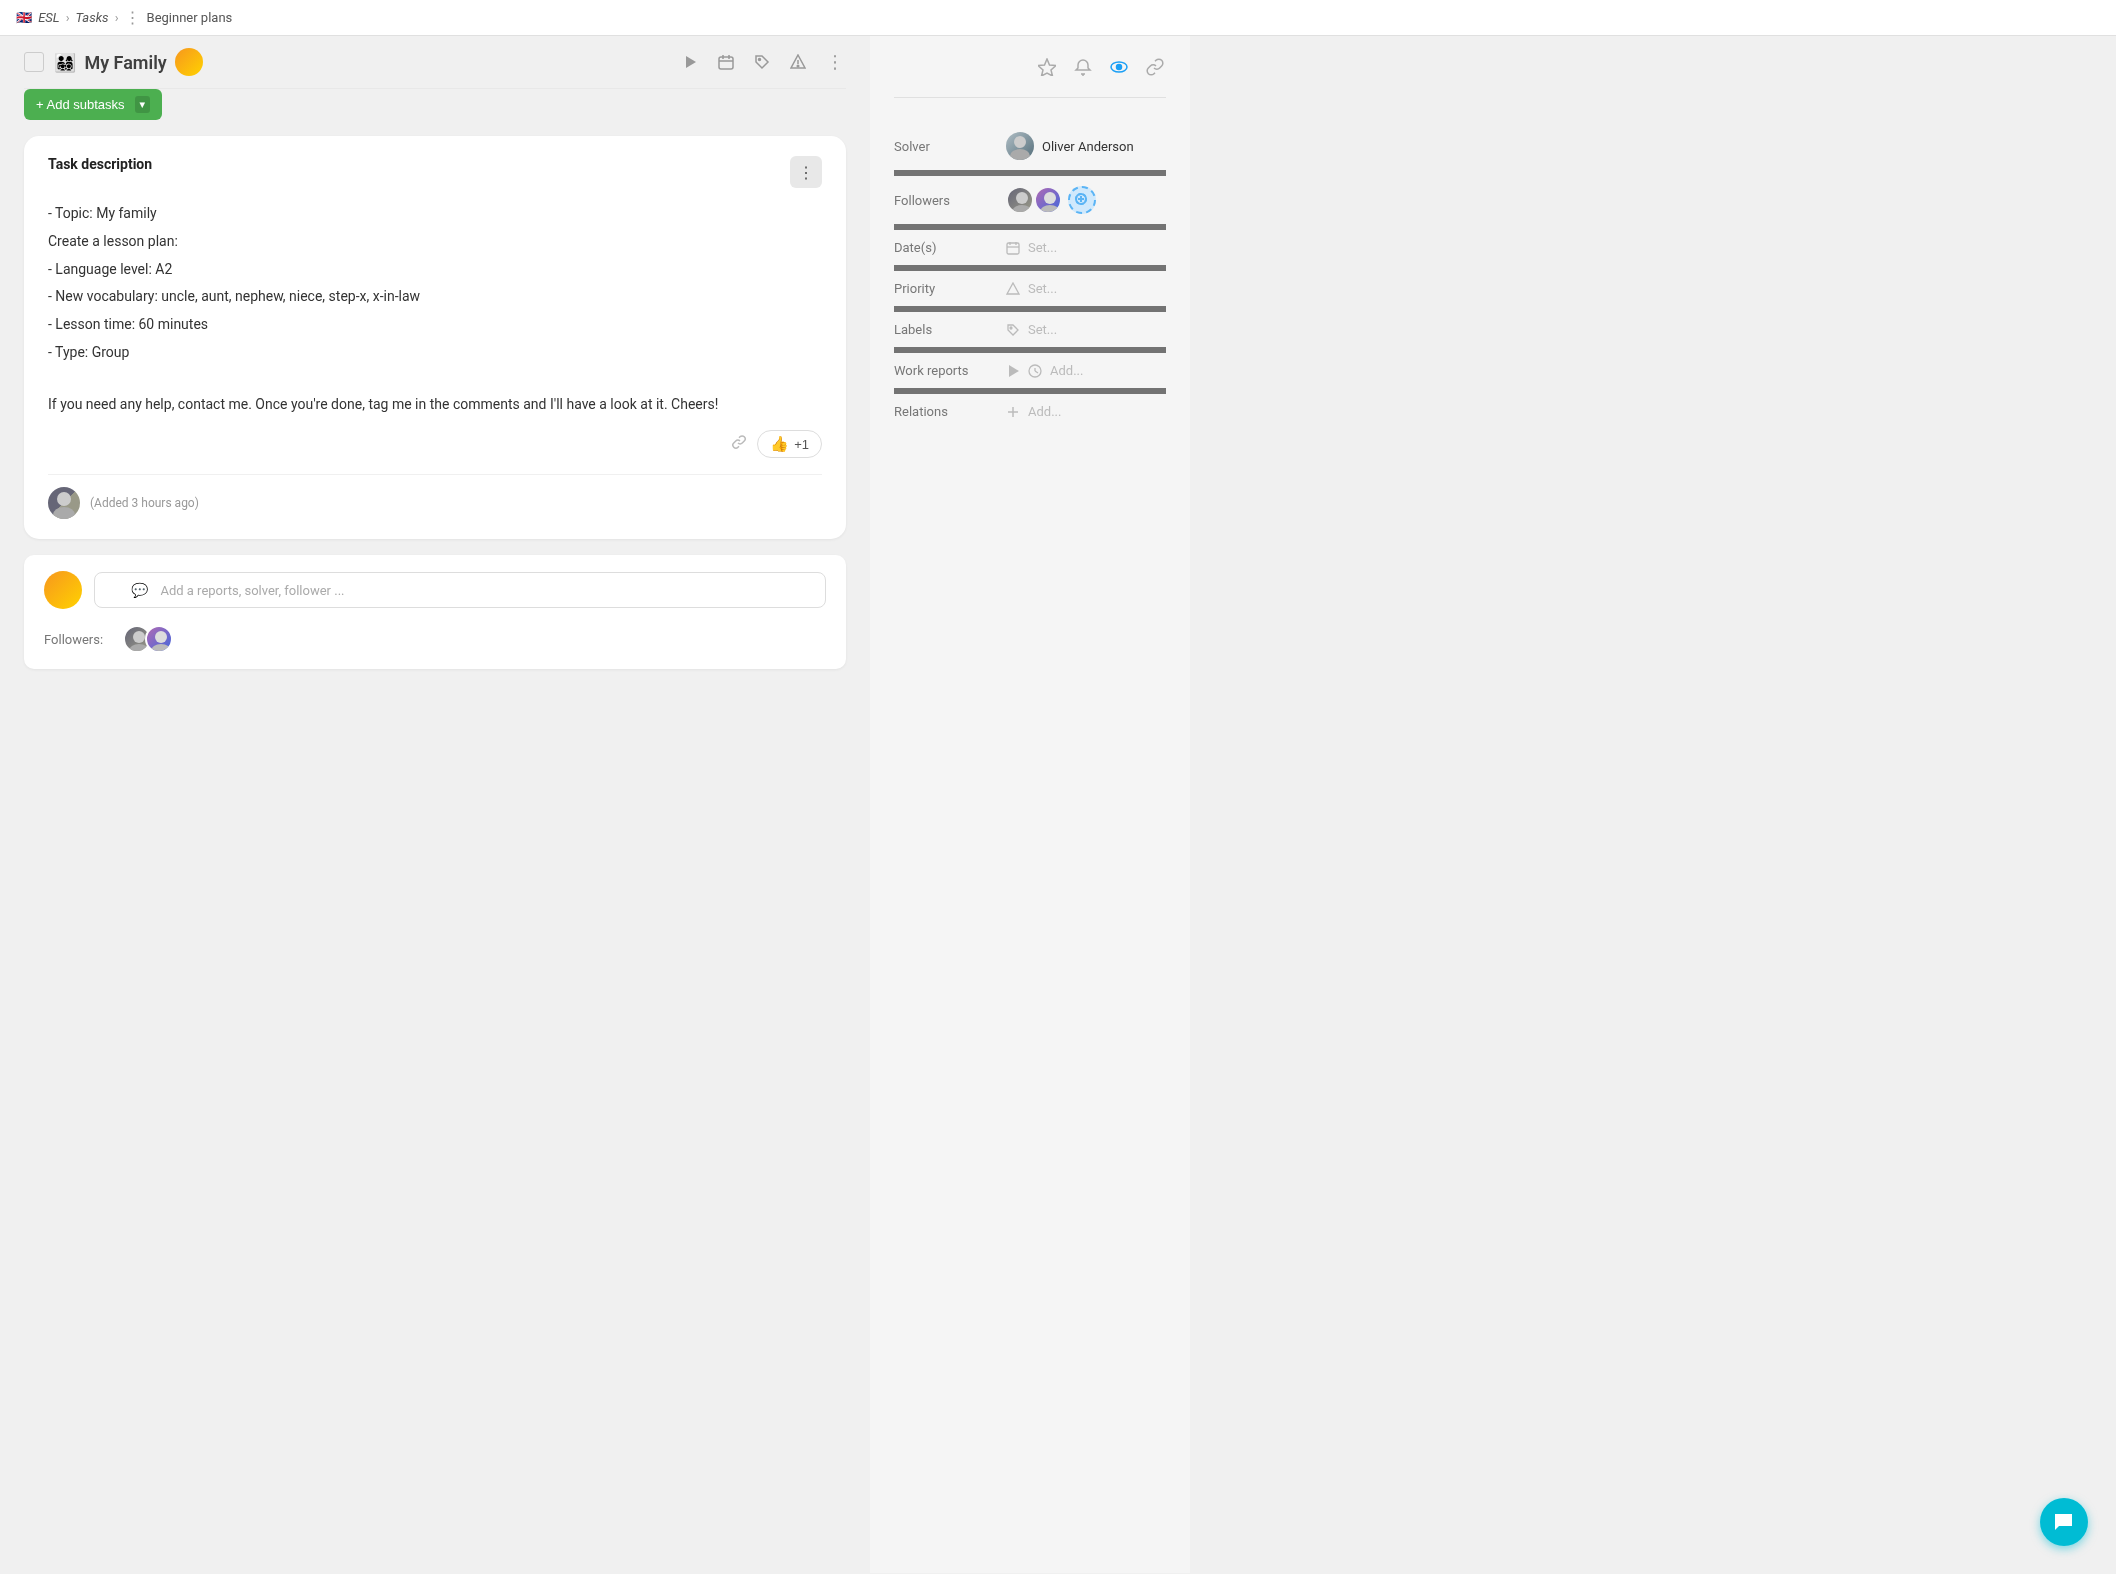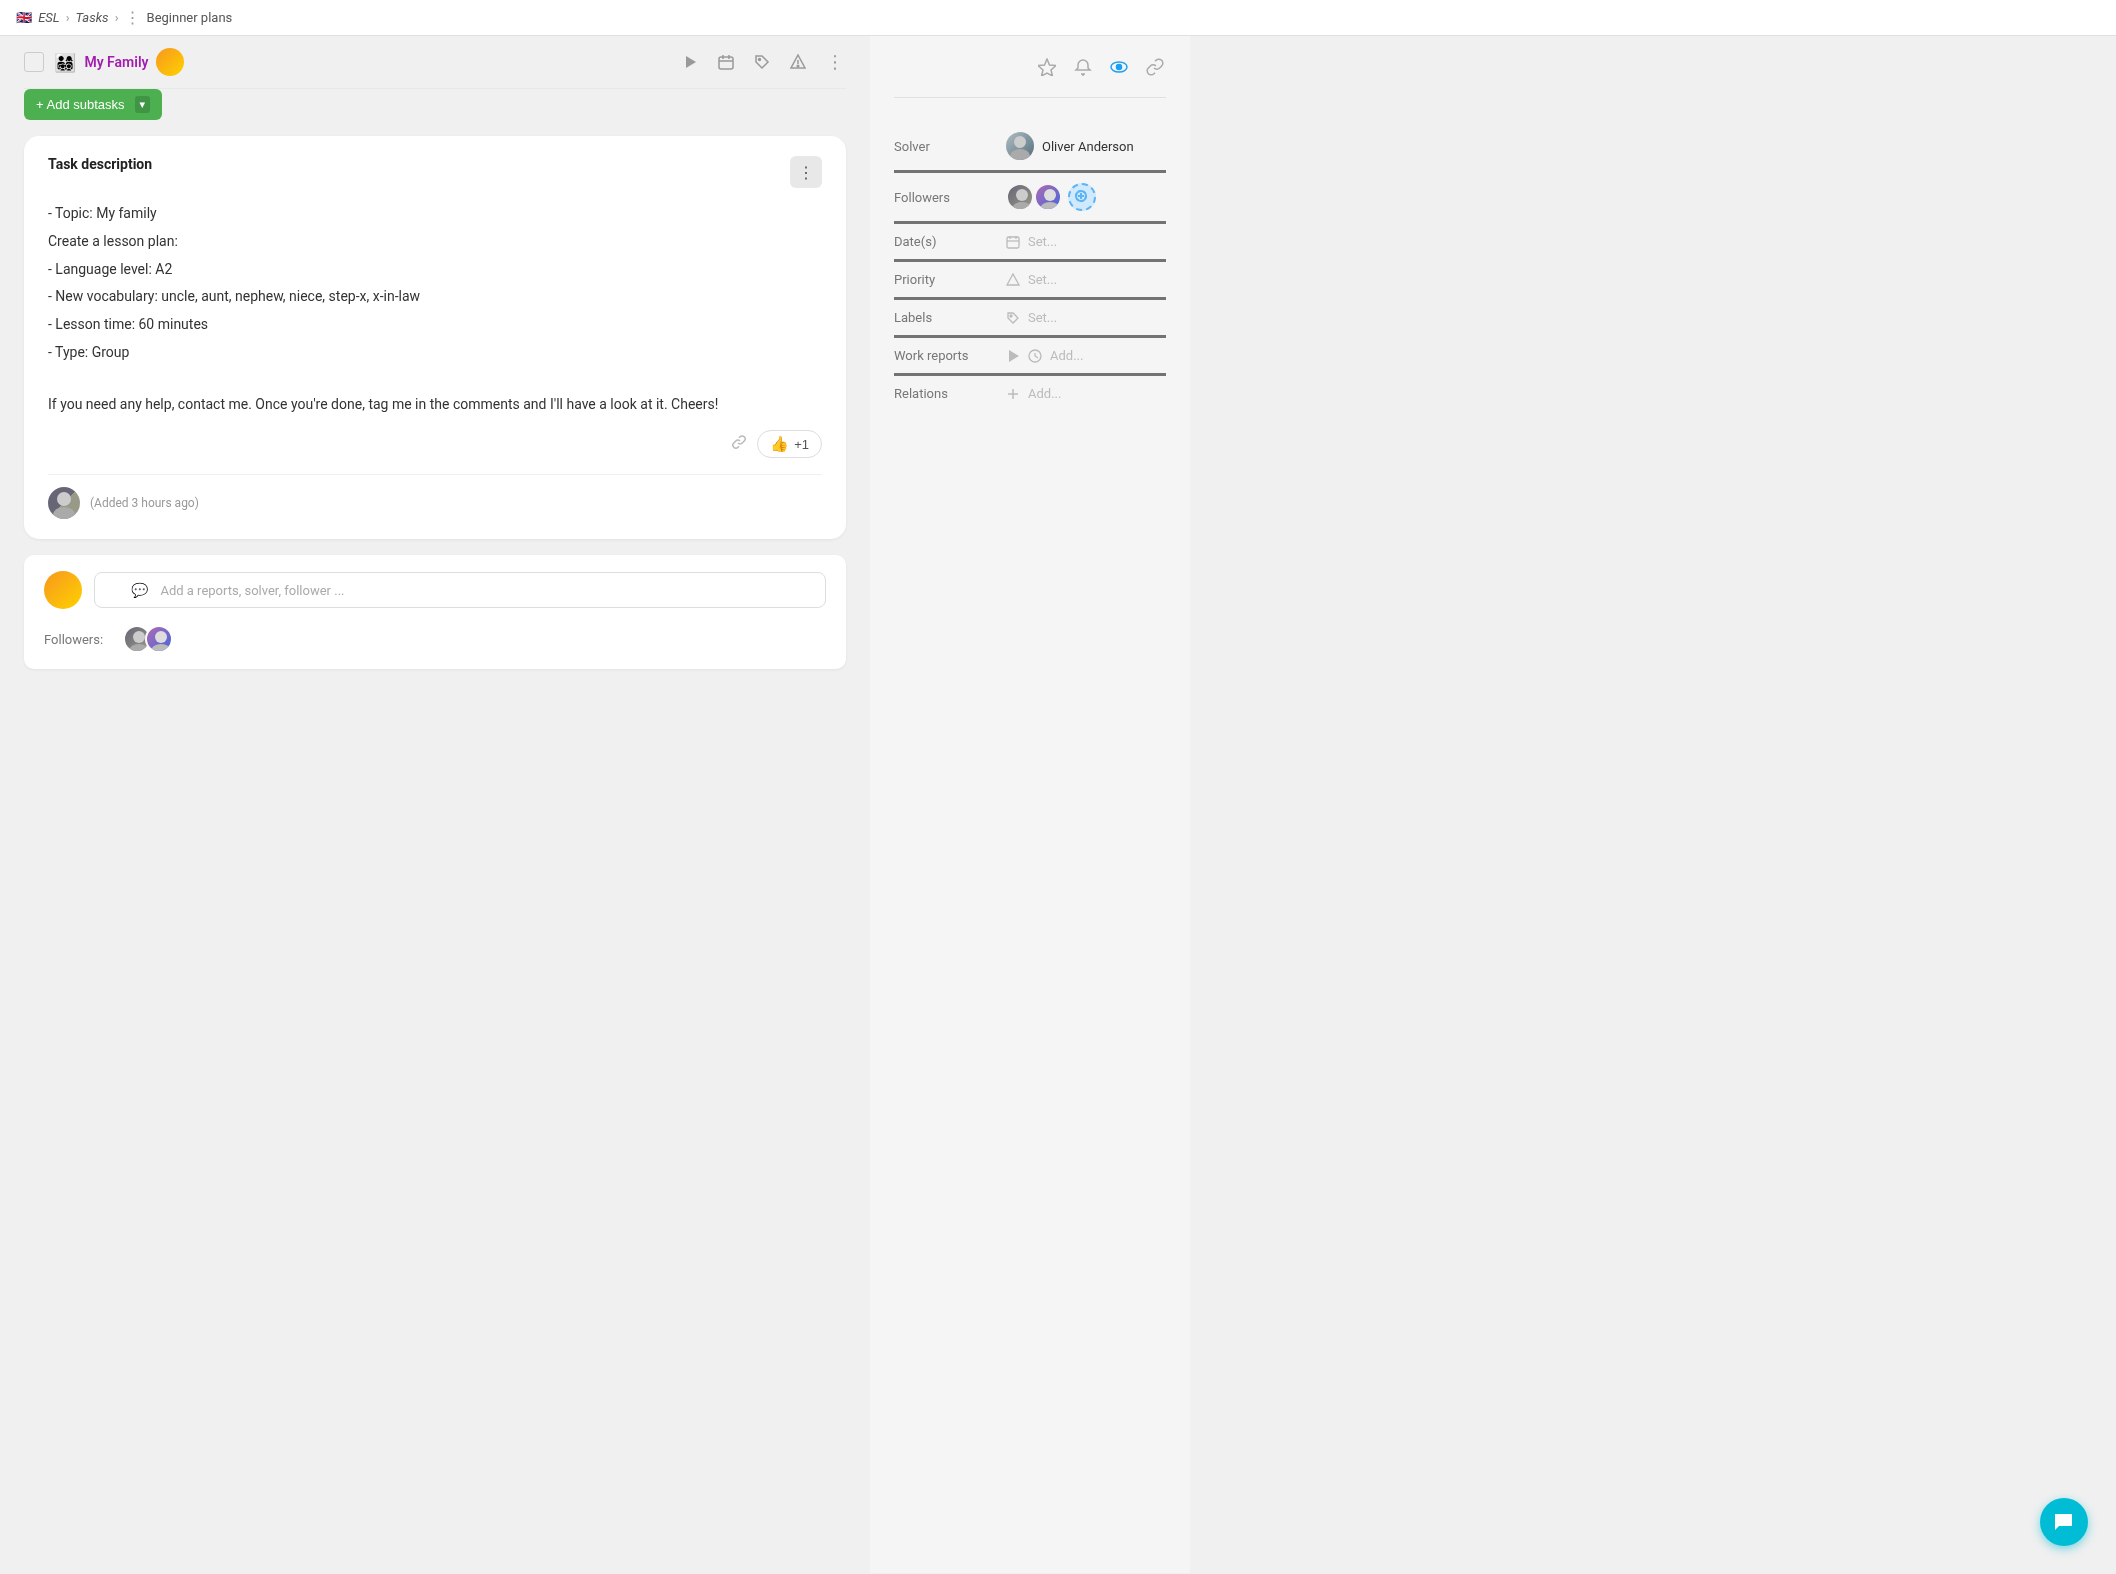--- a/index.html
+++ b/index.html
@@ -56,23 +56,23 @@
     .task-title-row {
       display: flex;
       align-items: center;
       gap: 8px;
       flex: 1;
     }
 
     .task-emoji { font-size: 18px; }
 
     .task-title {
-      font-size: 14px;
+      font-size: 18px;
       font-weight: 600;
-      color: #a21caf;
+      color: #404040;
     }
 
     .task-avatar {
       width: 28px; height: 28px;
       border-radius: 50%;
       background: #aaa;
       overflow: hidden;
       display: flex; align-items: center; justify-content: center;
       font-size: 12px; color: #fff;
     }
@@ -295,21 +295,21 @@
       color: #aaa;
       font-size: 17px;
       padding: 2px;
     }
     .sidebar-icon-btn.active { color: #1b9ff5; }
 
     .sidebar-row {
       display: flex;
       align-items: center;
       padding: 10px 0;
-      border-bottom: 3px solid #737373;
+      border-bottom: 6px solid #737373;
       gap: 12px;
     }
 
     .sidebar-label {
       font-size: 13px;
       color: #777;
       width: 100px;
       flex-shrink: 0;
     }
 

